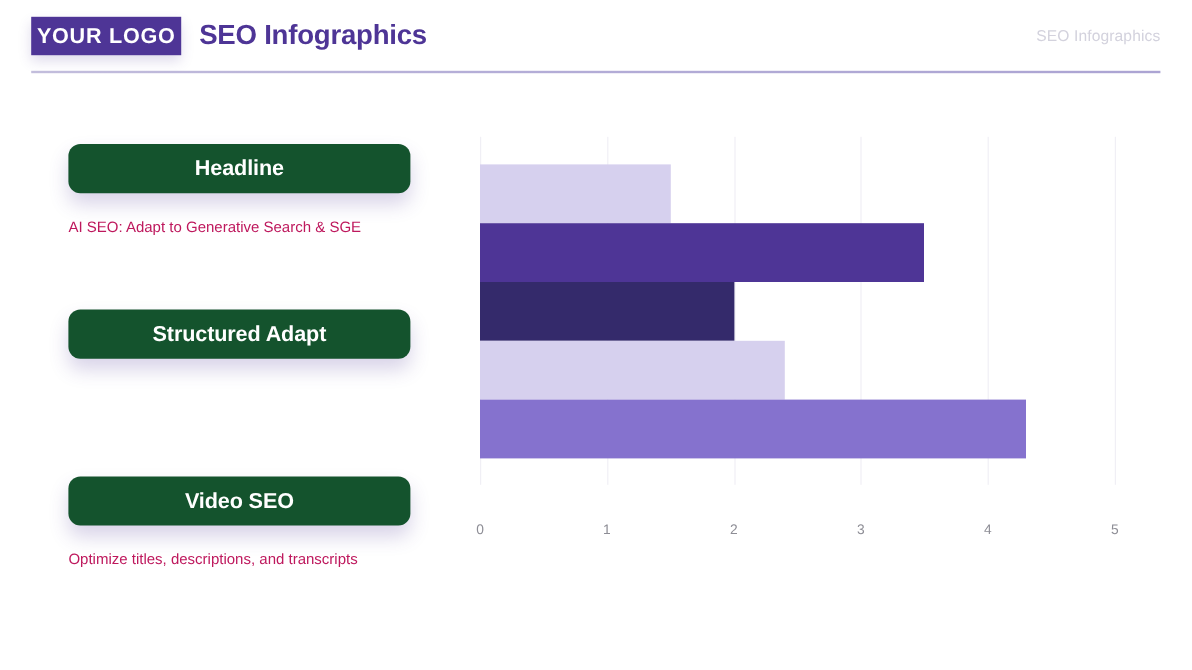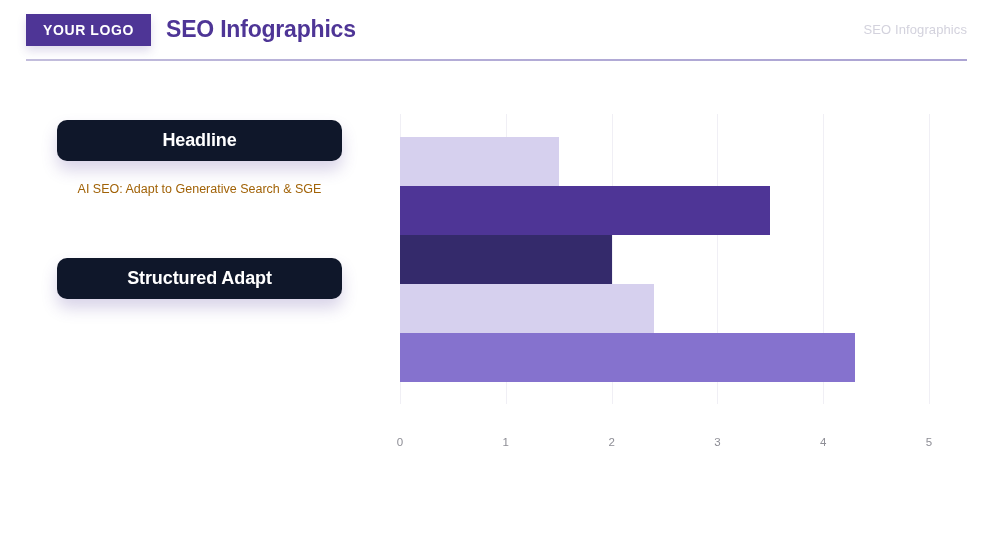--- a/index.html
+++ b/index.html
@@ -25,21 +25,21 @@
     height: 62px;
   }
   .logo-badge {
     position: absolute;
     left: 26px;
     top: 14px;
     width: 125px;
     height: 32px;
     background: #4E3596;
     color: #ffffff;
-    font-size: 14px;
+    font-size: 18px;
     font-weight: bold;
     letter-spacing: 0.6px;
     display: flex;
     align-items: center;
     justify-content: center;
     box-shadow: 0 5px 10px rgba(78, 53, 150, 0.18);
   }
   .header-title {
     position: absolute;
     left: 166px;
@@ -81,38 +81,37 @@
     width: 285px;
   }
   .item-1 { top: 24px; }
   .item-2 { top: 162px; }
   .item-3 { top: 301px; }
 
   .pill {
     width: 285px;
     height: 41px;
     border-radius: 10px;
-    background: #0f172a;
+    background: #14532d;
     color: #ffffff;
     font-size: 18px;
     font-weight: bold;
     display: flex;
     align-items: center;
     justify-content: center;
     box-shadow: 0 9px 16px rgba(78, 53, 150, 0.22);
     letter-spacing: -0.1px;
     box-sizing: border-box;
   }
   .item-caption {
     margin-top: 17px;
     width: 285px;
-    text-align: center;
     font-size: 12.5px;
     line-height: 22px;
-    color: #a16207;
+    color: #be185d;
   }
 
   
   .chart {
     position: absolute;
     left: 382px;
     top: 96px;
     width: 580px;
     height: 400px;
   }
@@ -177,20 +176,26 @@
     </div>
     <div class="item-caption">AI SEO: Adapt to Generative Search &amp; SGE</div>
   </div>
 
   <div class="item item-2">
     <div class="pill">
       <span>Structured Adapt</span>
     </div>
   </div>
 
+  <div class="item item-3">
+    <div class="pill">
+      <span>Video SEO</span>
+    </div>
+    <div class="item-caption">Optimize titles, descriptions, and transcripts</div>
+  </div>
 
 </div>
 
 <div class="chart">
   <div class="plot">
     <div id="gridlines">
         <div class="gridline" style="left: 0px; background: rgb(240, 239, 245);"></div>
         <div class="gridline" style="left: 105.8px; background: rgb(240, 239, 245);"></div>
         <div class="gridline" style="left: 211.6px; background: rgb(240, 239, 245);"></div>
         <div class="gridline" style="left: 317.4px; background: rgb(240, 239, 245);"></div>

